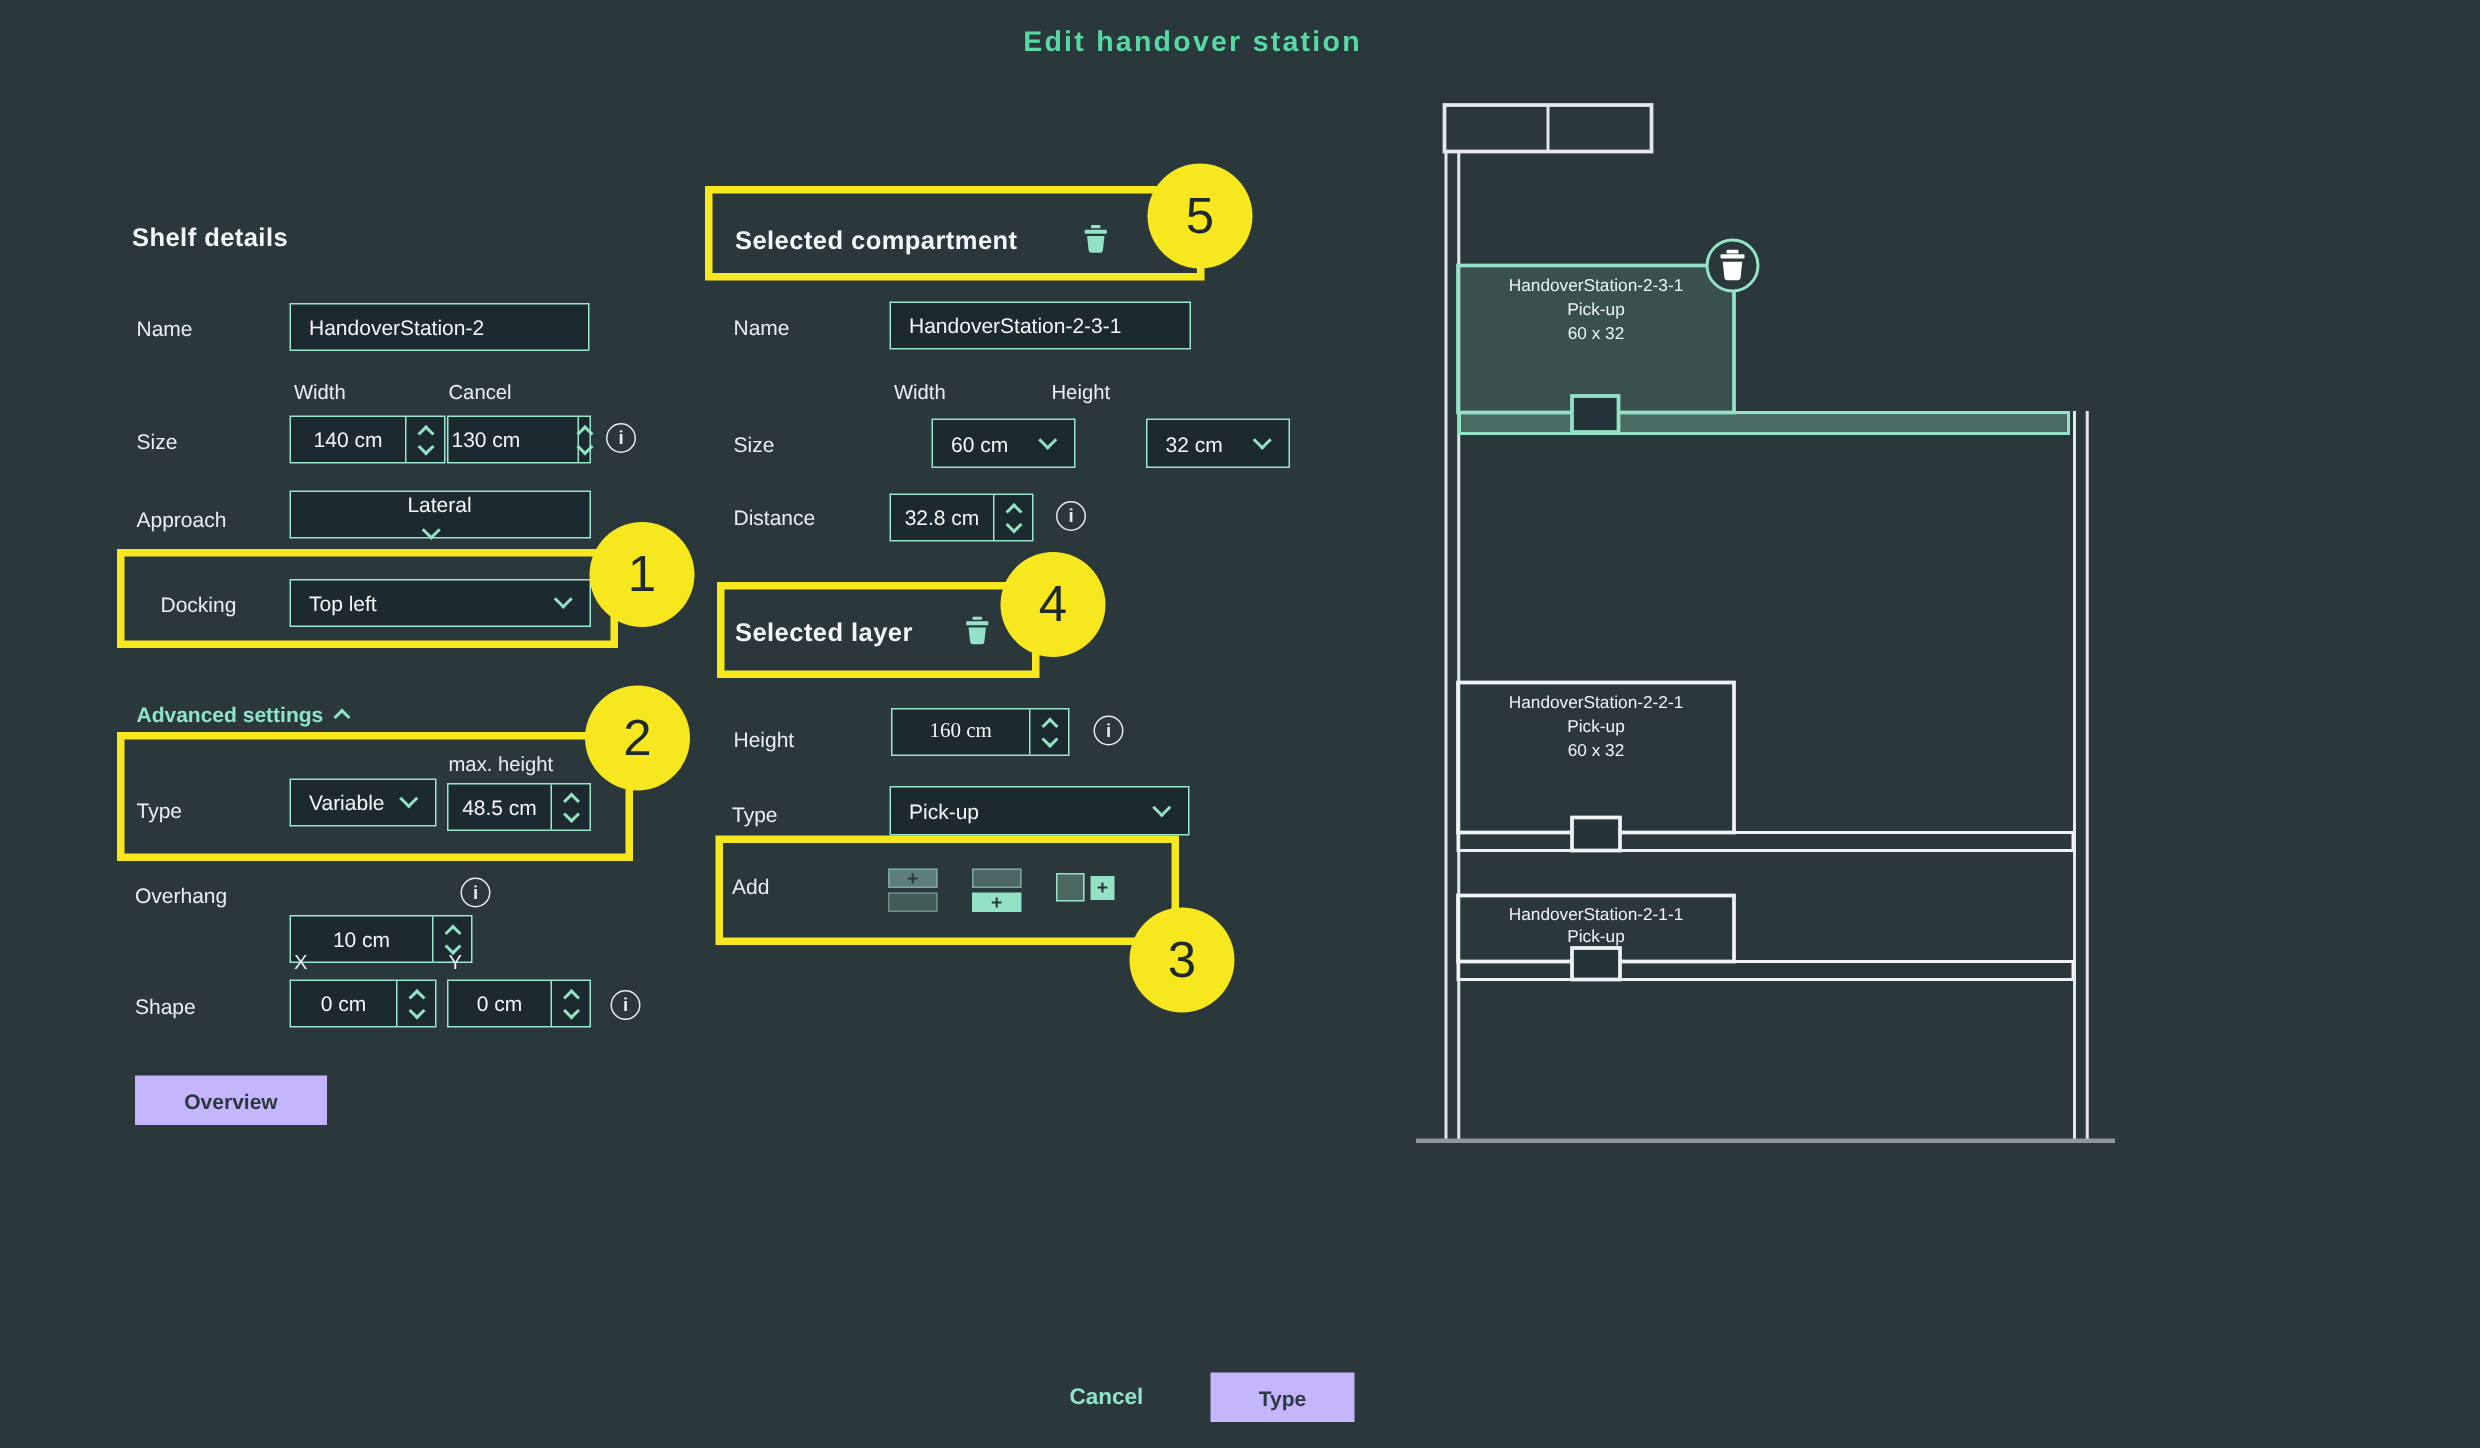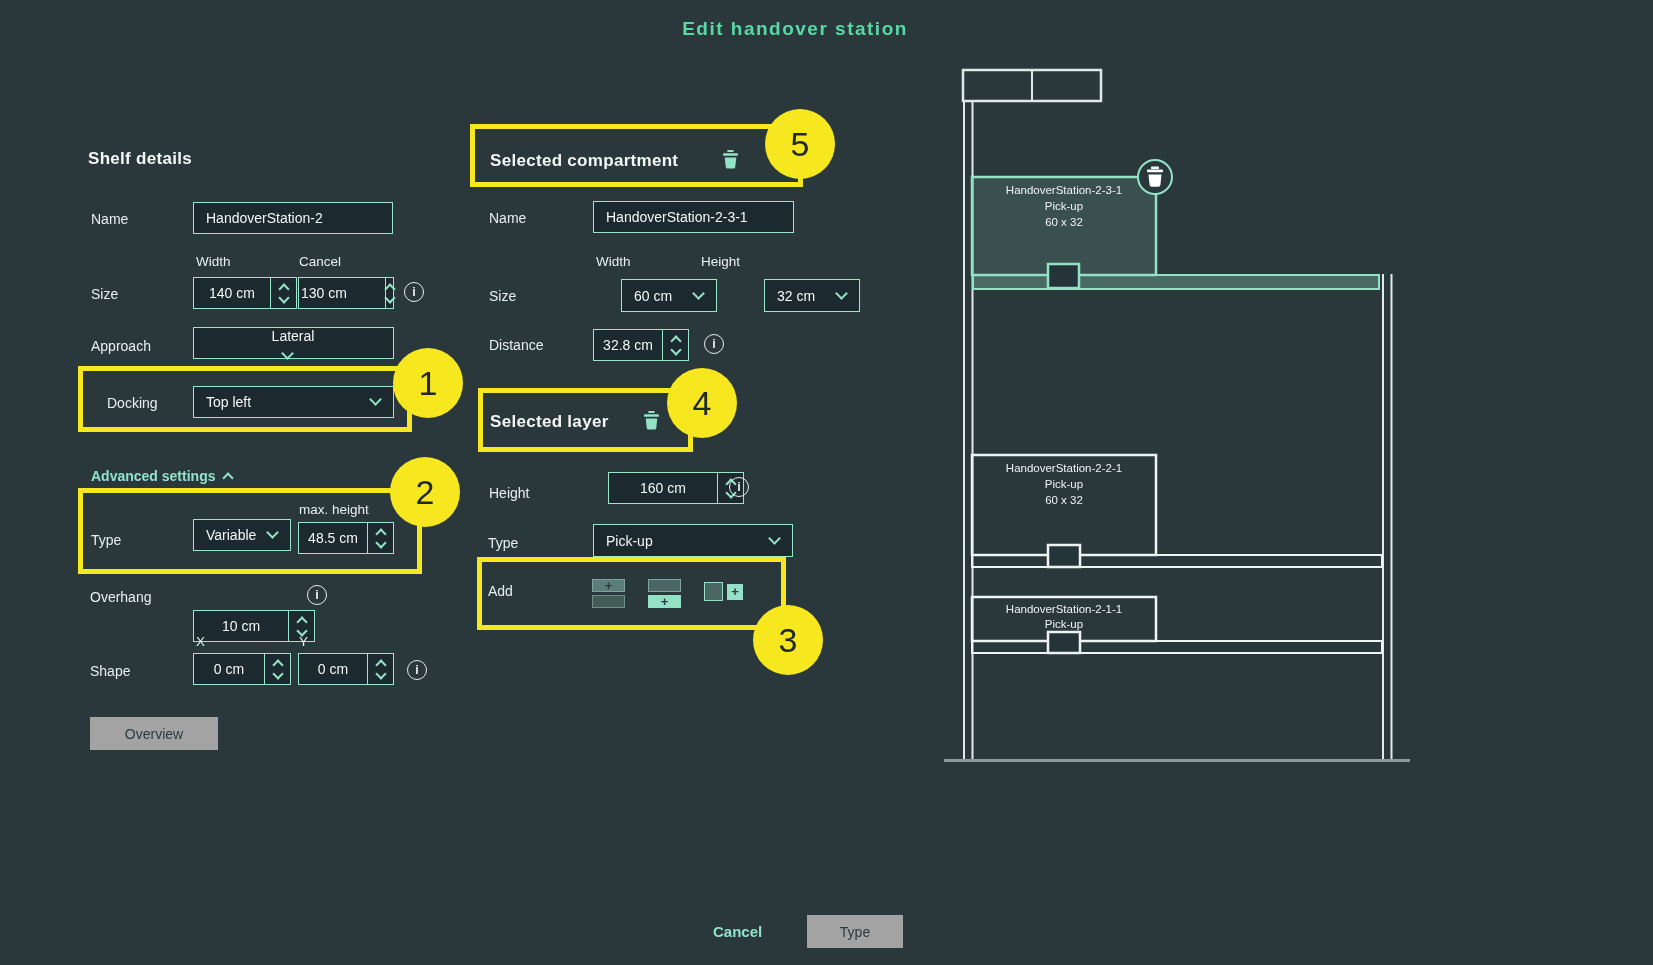--- a/index.html
+++ b/index.html
@@ -17,22 +17,22 @@
   .stepper{width:25px;align-self:stretch;border-left:1px solid #9be7cd;display:flex;flex-direction:column;
            align-items:center;justify-content:center;cursor:pointer;}
   .chev{display:inline-block;width:6px;height:6px;border-right:2px solid #94e2c5;border-bottom:2px solid #94e2c5;}
   .chev.up{transform:rotate(-135deg);margin-top:4px;}
   .chev.dn{transform:rotate(45deg);margin-top:1px;margin-bottom:3px;}
   .drop{justify-content:space-between;padding-right:13px;}
   .drop .chev{width:7px;height:7px;transform:rotate(45deg);margin-top:-5px;flex:none;}
   .info{position:absolute;width:20px;height:20px;border:1.7px solid #e8edee;border-radius:50%;color:#e8edee;
         display:flex;align-items:center;justify-content:center;font-size:12.5px;font-weight:bold;
         box-sizing:border-box;cursor:pointer;}
-  .btn{position:absolute;background:#a3a3a3;color:#2c3a3f;display:flex;align-items:center;justify-content:center;
-       font-size:14px;font-weight:400;cursor:pointer;}
+  .btn{position:absolute;background:#c4b5fd;color:#2c3a3f;display:flex;align-items:center;justify-content:center;
+       font-size:14px;font-weight:700;cursor:pointer;}
   .advanced{position:absolute;color:#8fe3c6;font-weight:bold;font-size:14px;display:flex;align-items:center;
             gap:9px;cursor:pointer;}
   .advanced .chev{border-color:#8fe3c6;margin-top:3px;transform:rotate(-135deg);}
   .cancel{position:absolute;color:#8fe3c6;font-weight:bold;font-size:15px;cursor:pointer;}
   .hl{position:absolute;border:5px solid #f7e71f;z-index:5;pointer-events:none;}
   .bubble{position:absolute;width:70px;height:70px;border-radius:50%;background:#f7e71f;color:#20292d;
           display:flex;align-items:center;justify-content:center;font-size:34px;z-index:6;}
   .trash-btn{position:absolute;cursor:pointer;line-height:0;}
   .addbtn{position:absolute;cursor:pointer;}
   .bar{width:33px;height:13px;box-sizing:border-box;display:flex;align-items:center;justify-content:center;
@@ -184,21 +184,21 @@
     <svg width="17" height="19" viewBox="0 0 16 18">
         <g fill="#94e2c5">
           <rect x="5" y="0" width="6" height="2" rx="0.5"></rect>
           <rect x="1" y="3" width="14" height="2.5" rx="0.5"></rect>
           <path d="M2.5 7 h11 l-1 9 a1.8 1.8 0 0 1 -1.8 1.6 h-5.4 a1.8 1.8 0 0 1 -1.8 -1.6 z"></path>
         </g>
       </svg>
   </span>
 
   <div class="lbl" style="left:489px;top:485px;">Height</div>
-  <div class="field num" style="left:608px;top:472px;width:136px;">
+  <div class="field num" style="left:594px;top:472px;width:119px;font-family:Liberation Serif, serif;">
     <span class="val">160 cm</span>
     <span class="stepper">
         <i class="chev up"></i>
         <i class="chev dn"></i>
       </span>
   </div>
   <span class="info" style="left:729px;top:477px;">i</span>
 
   <div class="lbl" style="left:488px;top:535px;">Type</div>
   <div class="field drop" style="left:593px;top:524px;width:200px;height:33px;">

